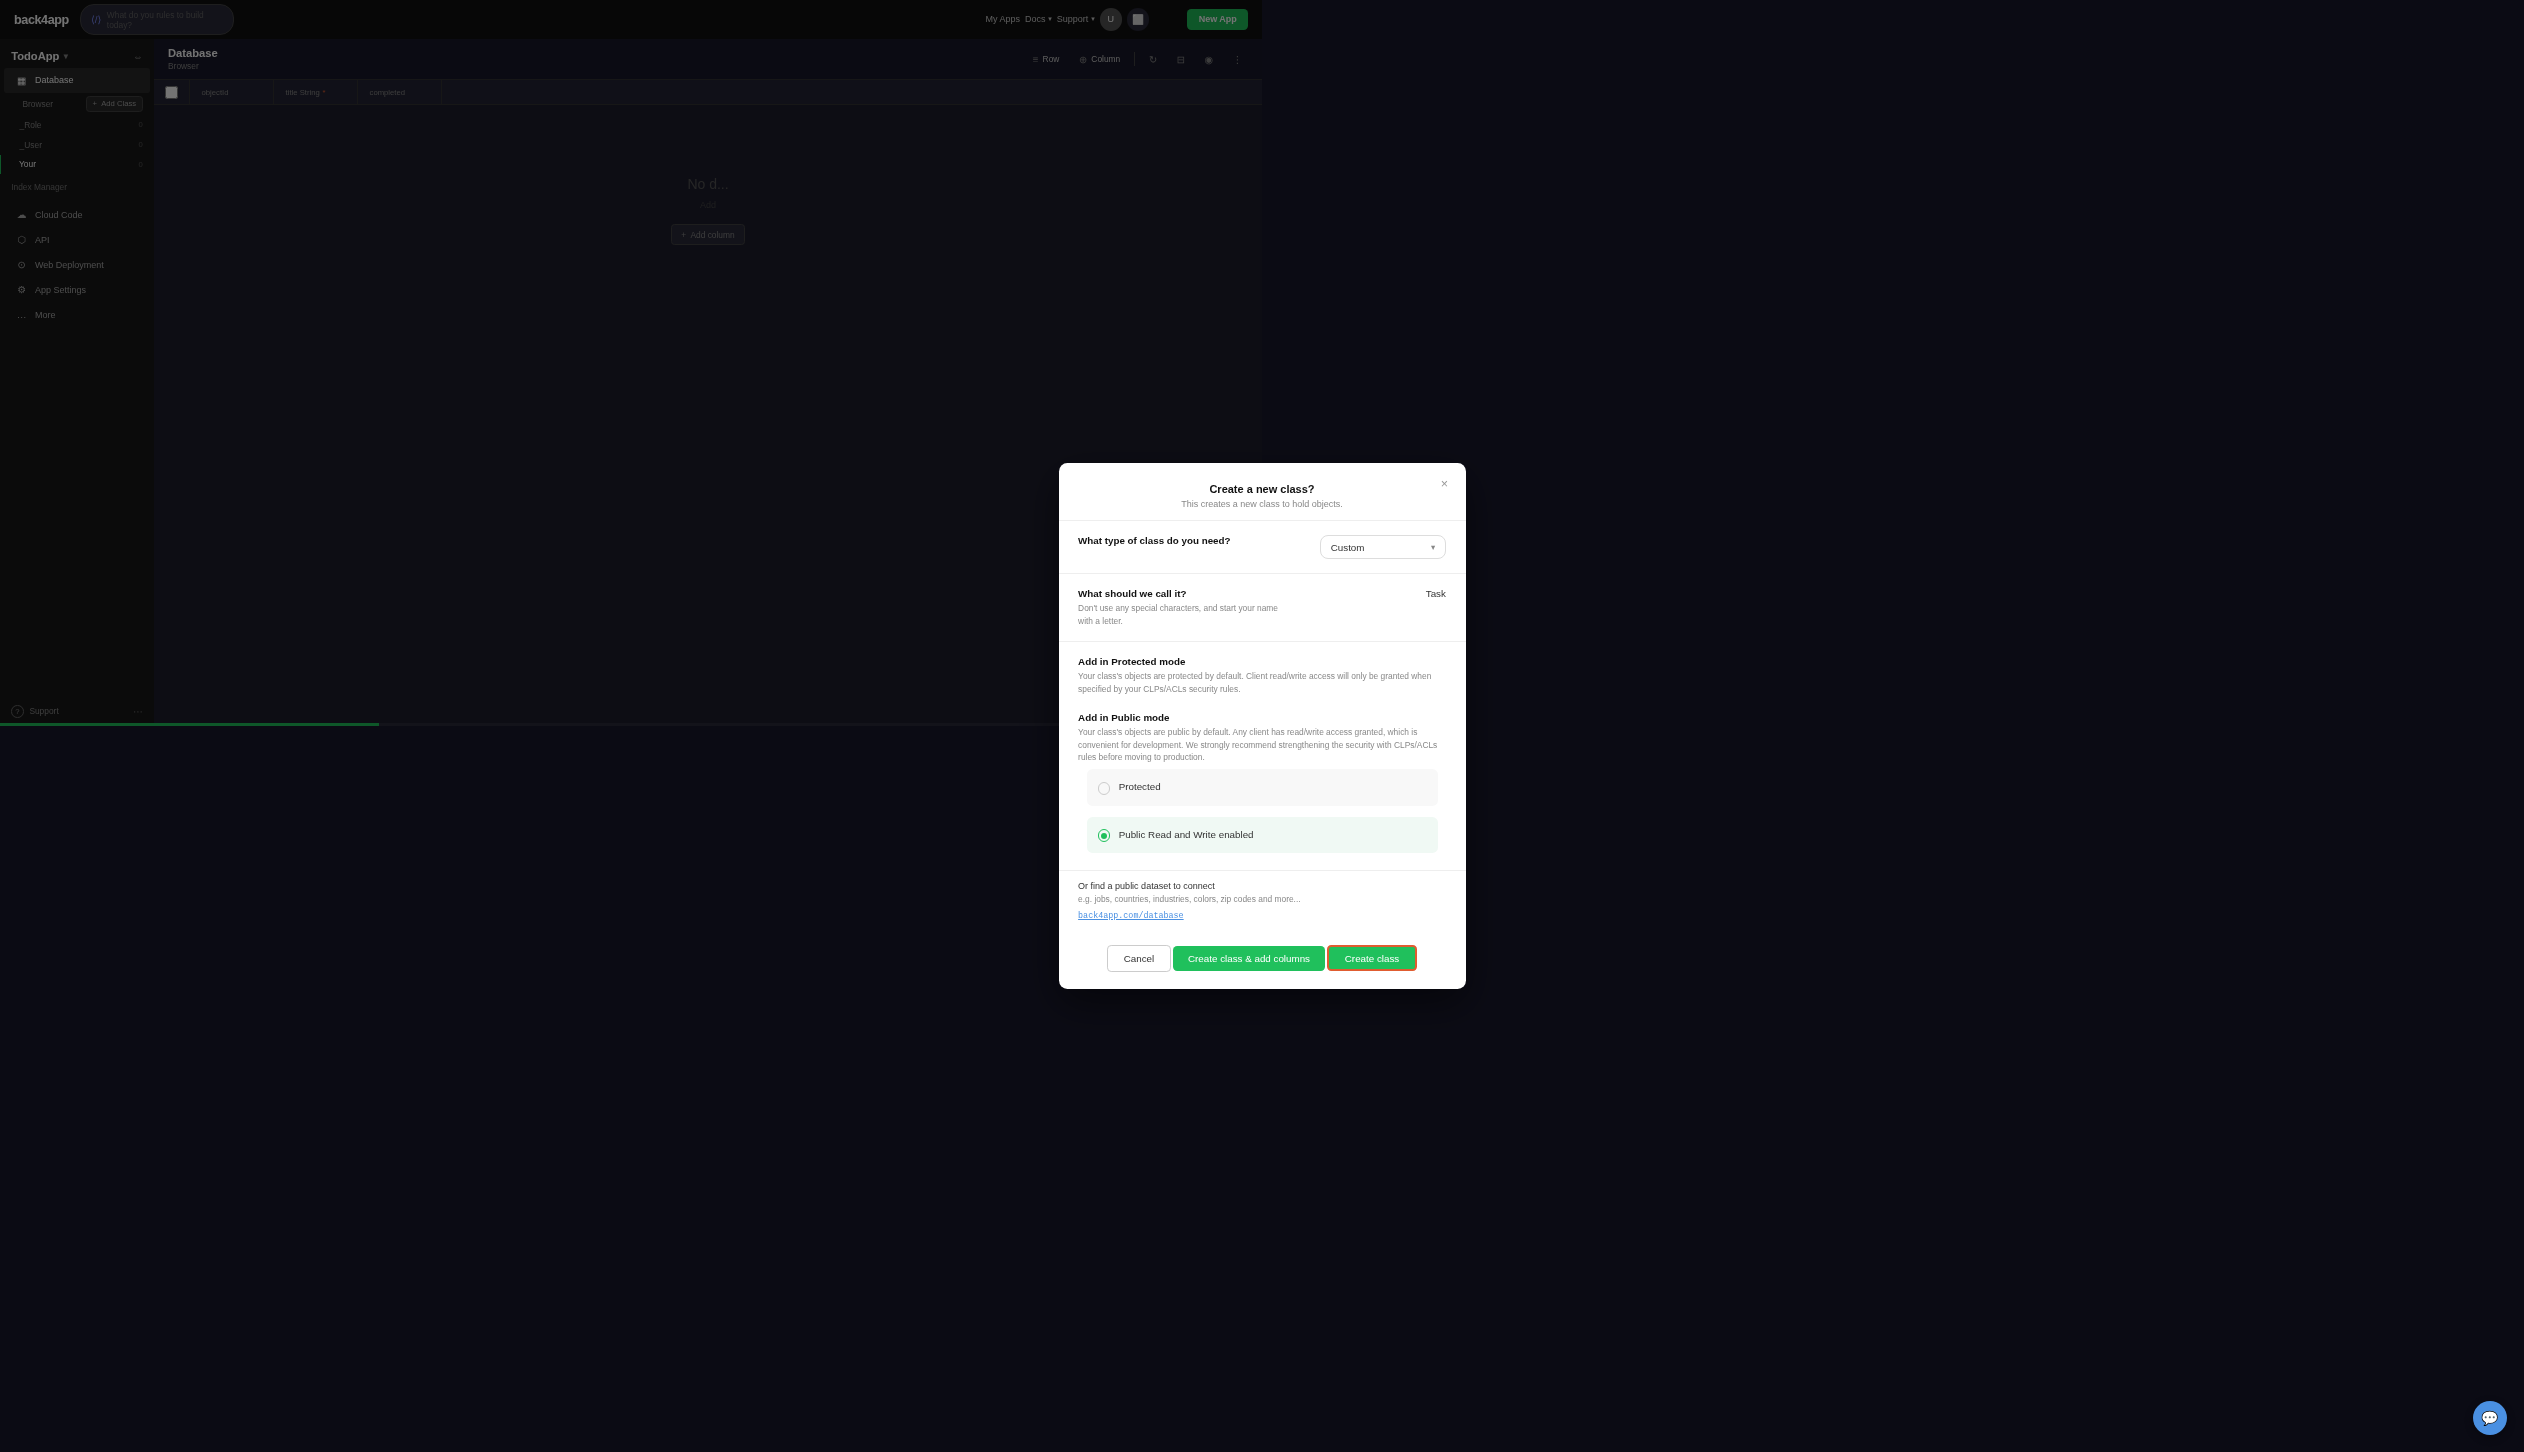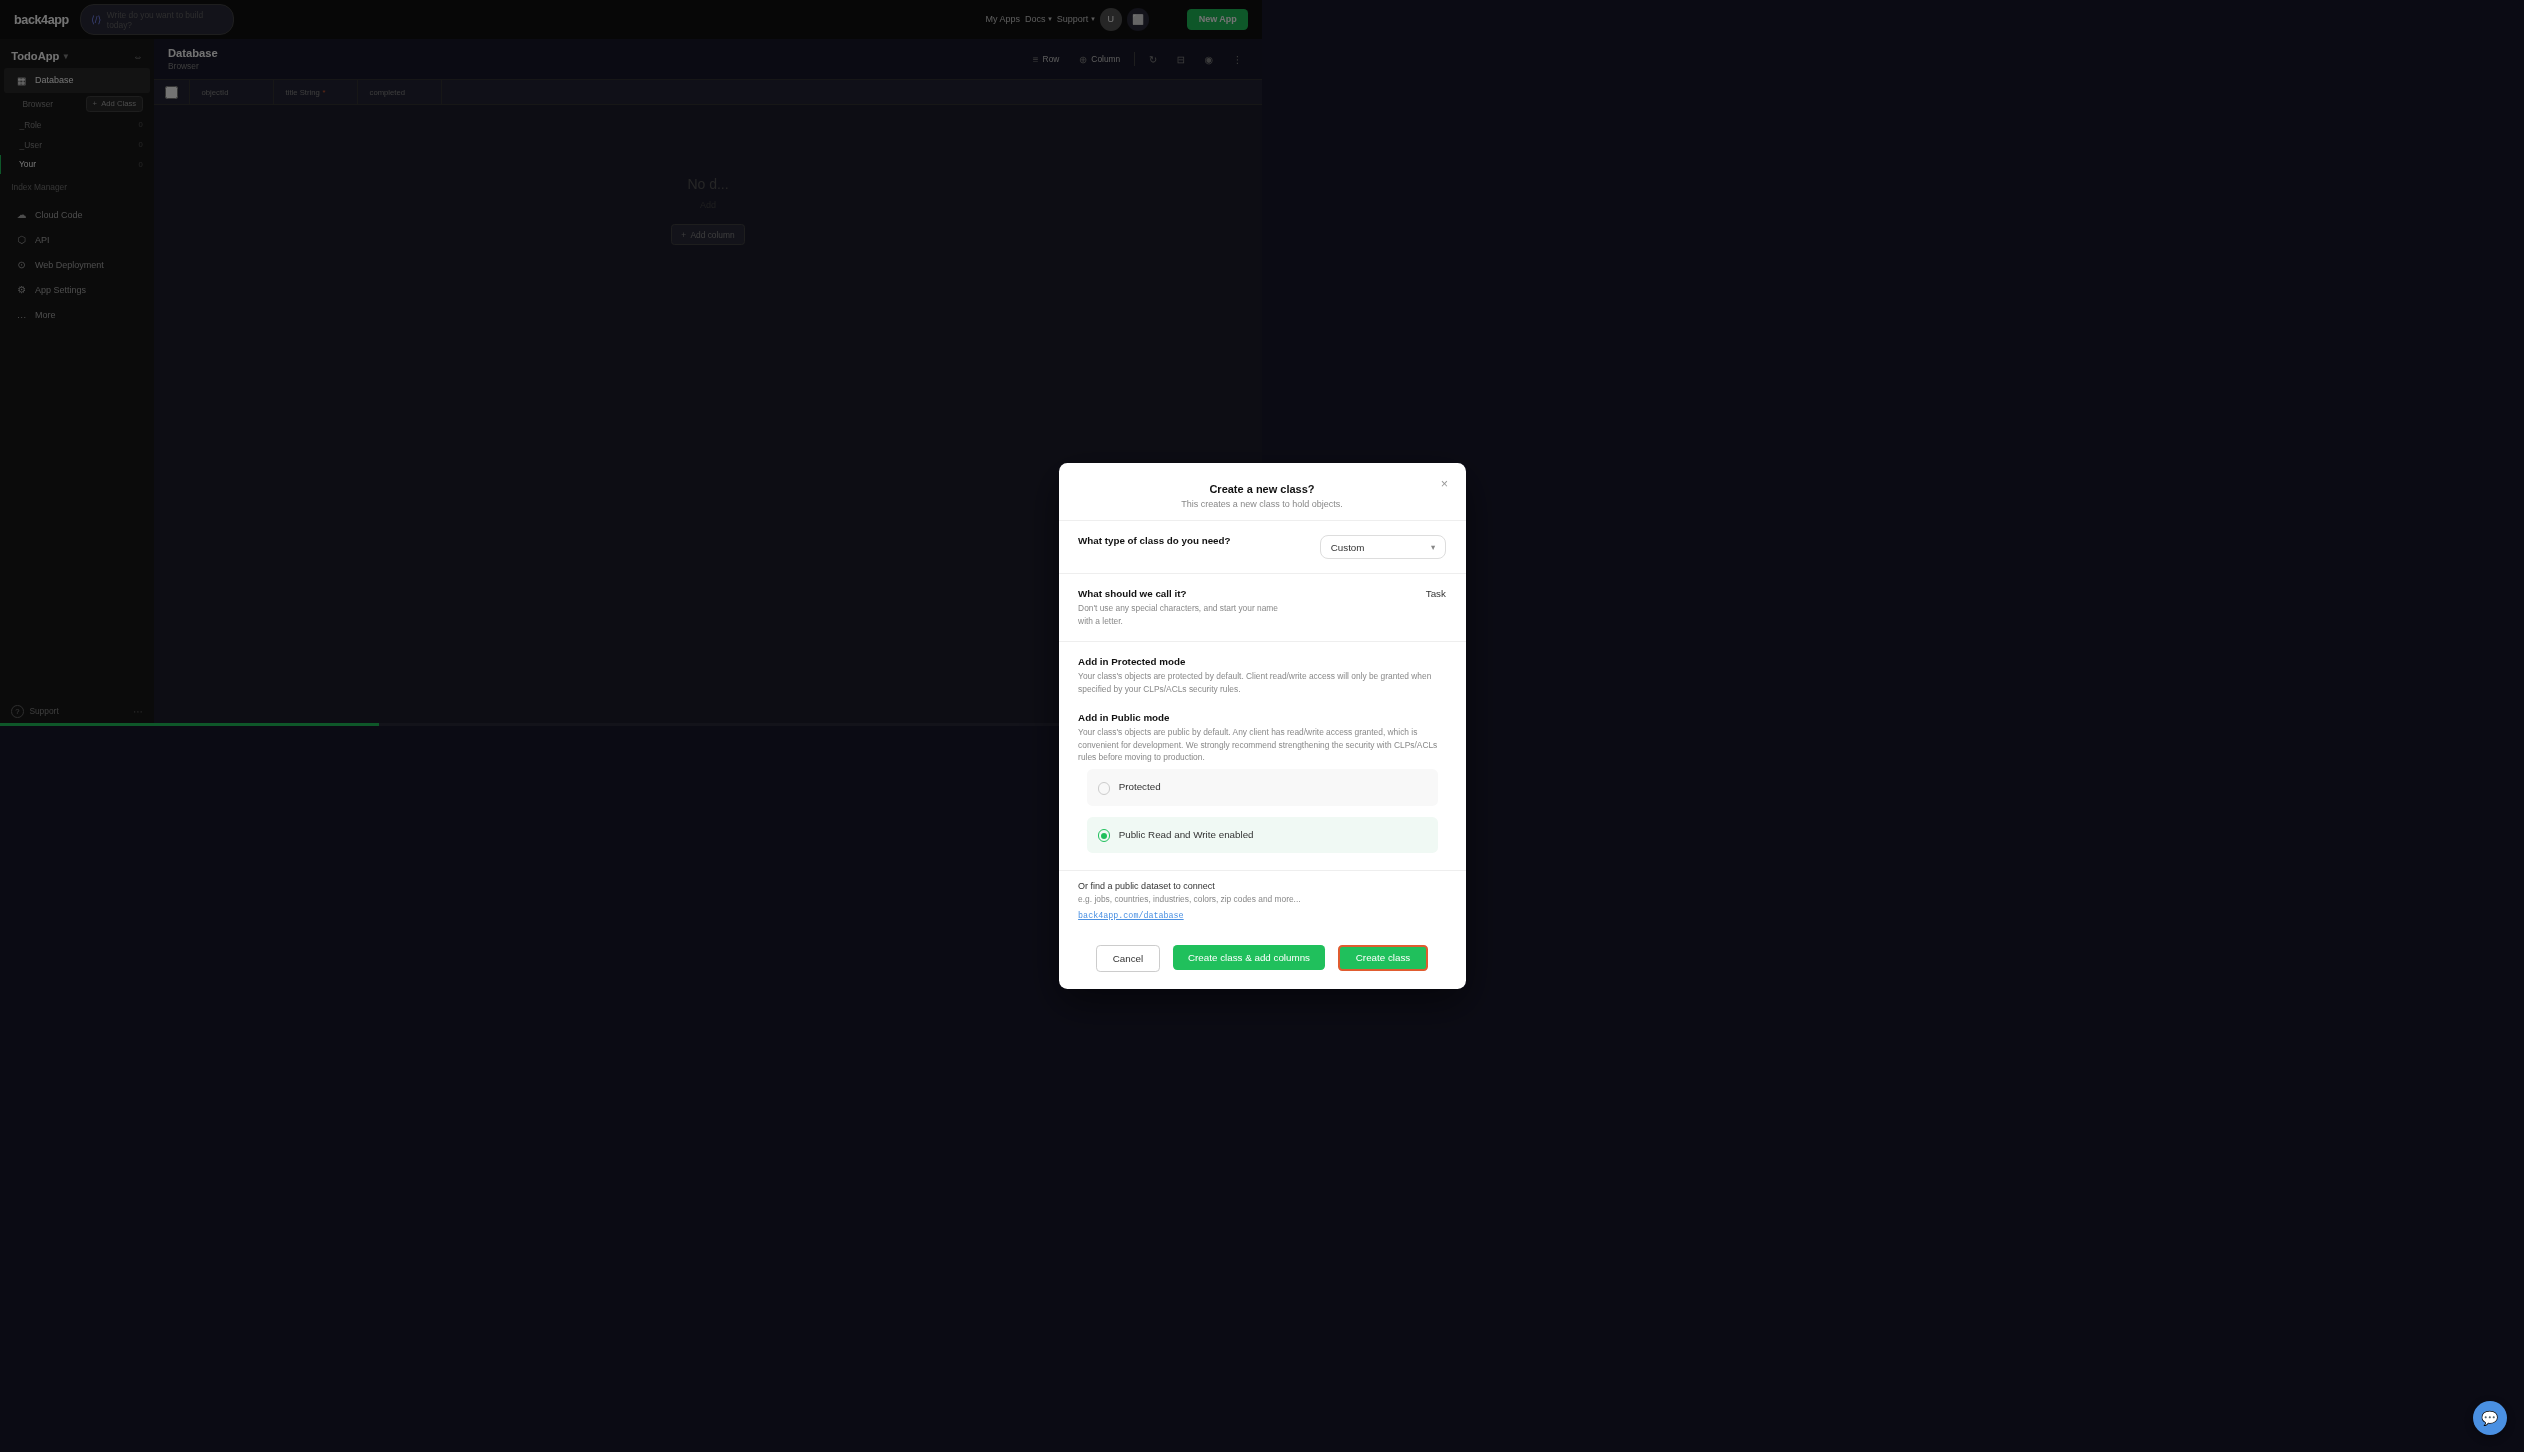--- a/index.html
+++ b/index.html
@@ -455,23 +455,23 @@
       font-size: 8.4px;
       color: #4a90e2;
       text-decoration: underline;
       cursor: pointer;
       font-family: Liberation Mono, monospace;
     }
 
     
     .modal-footer {
       display: flex;
-      align-items: flex-start;
+      align-items: center;
       justify-content: center;
-      gap: 13px;
+      gap: 2px;
       padding: 14px 19.6px 17px;
     }
     .btn-cancel {
       background: white;
       border: 0.7px solid #ccc;
       border-radius: 4.2px;
       padding: 7px 15.4px;
       font-size: 9.8px;
       color: #333;
       cursor: pointer;
@@ -531,21 +531,21 @@
       width: 30%;
     }
   </style>
 </head>
 <body>
 
 <div class="navbar">
   <span class="navbar-logo">back4app</span>
   <div class="navbar-ai-btn">
     <span class="navbar-ai-icon">⟨/⟩</span>
-    <span style="color:#666;font-size:8.4px;">Write do you want to build today?</span>
+    <span style="color:#666;font-size:8.4px;">What do you rules to build today?</span>
   </div>
   <div class="navbar-right">
     <span class="navbar-link">My Apps</span>
     <span class="navbar-link">
       <span>Docs</span>
       <span style="font-size:7px;">▾</span>
     </span>
     <span class="navbar-link">
       <span>Support</span>
       <span style="font-size:7px;">▾</span>

